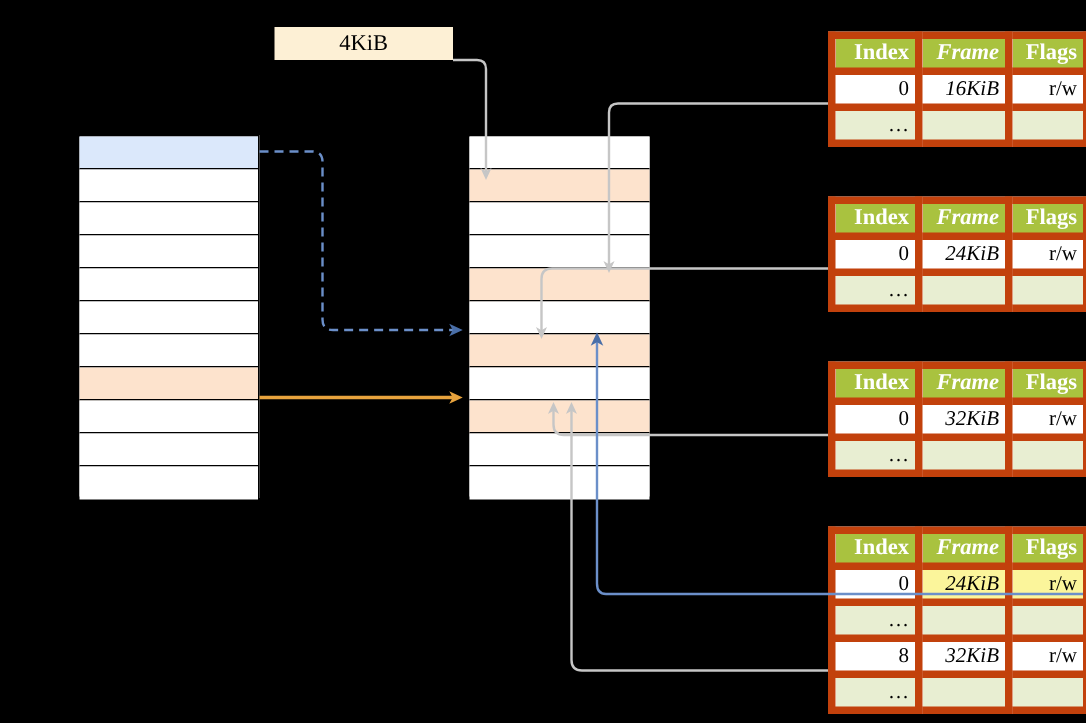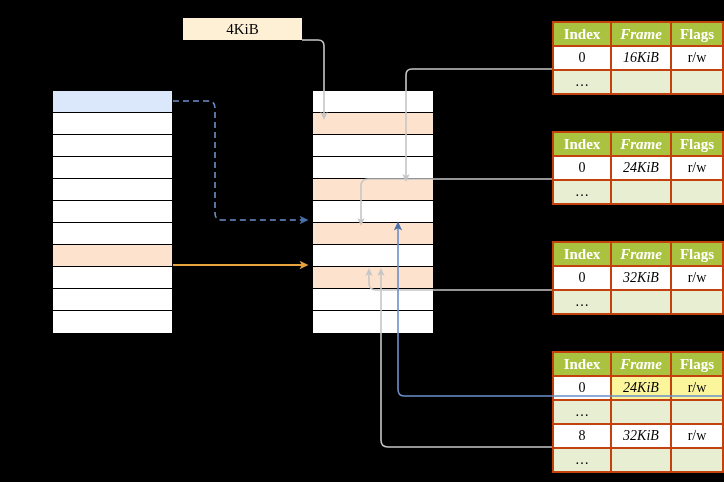--- a/index.html
+++ b/index.html
@@ -47,25 +47,25 @@
   
   .ptable {
     position: absolute;
     border-collapse: collapse;
     table-layout: fixed;
     font-size: 14px;
     color: #000000;
     background: #ffffff;
   }
   .ptable td, .ptable th {
-    border: 2px solid #c2410c;
+    border: 5px solid #c2410c;
     padding: 1px 4px;
     height: 24px;
     box-sizing: border-box;
-    text-align: center;
+    text-align: right;
     font-weight: normal;
     overflow: hidden;
     white-space: nowrap;
   }
   .ptable th {
     background: #a9c23f;
     color: #ffffff;
     font-weight: bold;
     font-size: 15px;
   }

